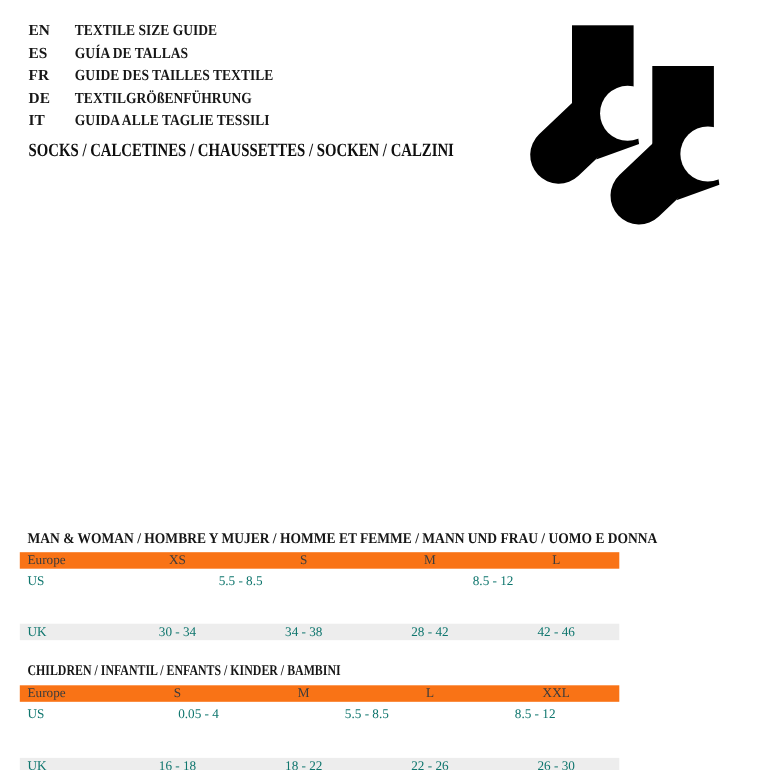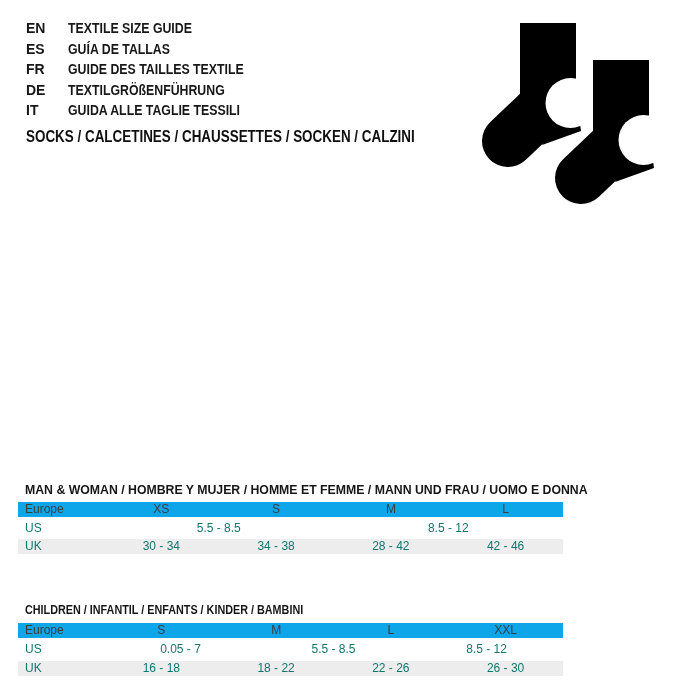--- a/index.html
+++ b/index.html
@@ -2,21 +2,21 @@
 <html><head>
 <meta charset="utf-8">
 <style>
   html, body { margin: 0; padding: 0; background: #fff; }
   .canvas {
     position: relative;
     width: 700px;
     height: 700px;
     background: #ffffff;
     overflow: hidden;
-    font-family: Liberation Sans, sans-serif;
+    font-family: Liberation Serif, serif;
   }
 
   
   .lang-row {
     position: absolute;
     left: 26px;
     height: 21px;
     line-height: 21px;
     font-size: 14px;
     font-weight: bold;
@@ -69,22 +69,22 @@
   .trow {
     position: absolute;
     left: 18px;
     width: 545px;
     height: 15px;
     line-height: 15px;
     display: flex;
     font-size: 12px;
     color: #0f766e;
   }
-  .trow.thead { background: #0ea5e9; color: #3c3c3c; justify-content: center; }
-  .trow.alt   { background: #ededed; }
+  .trow.thead { background: #f97316; color: #3c3c3c; justify-content: center; }
+  .trow.alt   { background: #ededed; margin-top: 28px; }
   .c0 { width: 86px; padding-left: 7px; box-sizing: border-box; text-align: left; }
   .cd { flex: 1; text-align: center; }
 </style>
 </head>
 <body>
 
 <div class="canvas">
 
   <div>
     <div class="lang-row" style="top:18px">
@@ -150,21 +150,21 @@
 
   <div class="trow thead" style="top:623px">
     <span class="c0">Europe</span>
     <span class="cd">S</span>
     <span class="cd">M</span>
     <span class="cd">L</span>
     <span class="cd">XXL</span>
   </div>
   <div class="trow" style="top:638px;height:23px;line-height:23px">
     <span class="c0">US</span>
-    <span class="cd">0.05 - 7</span>
+    <span class="cd">0.05 - 4</span>
     <span class="cd">5.5 - 8.5</span>
     <span class="cd">8.5 - 12</span>
   </div>
   <div class="trow alt" style="top:661px">
     <span class="c0">UK</span>
     <span class="cd">16 - 18</span>
     <span class="cd">18 - 22</span>
     <span class="cd">22 - 26</span>
     <span class="cd">26 - 30</span>
   </div>

